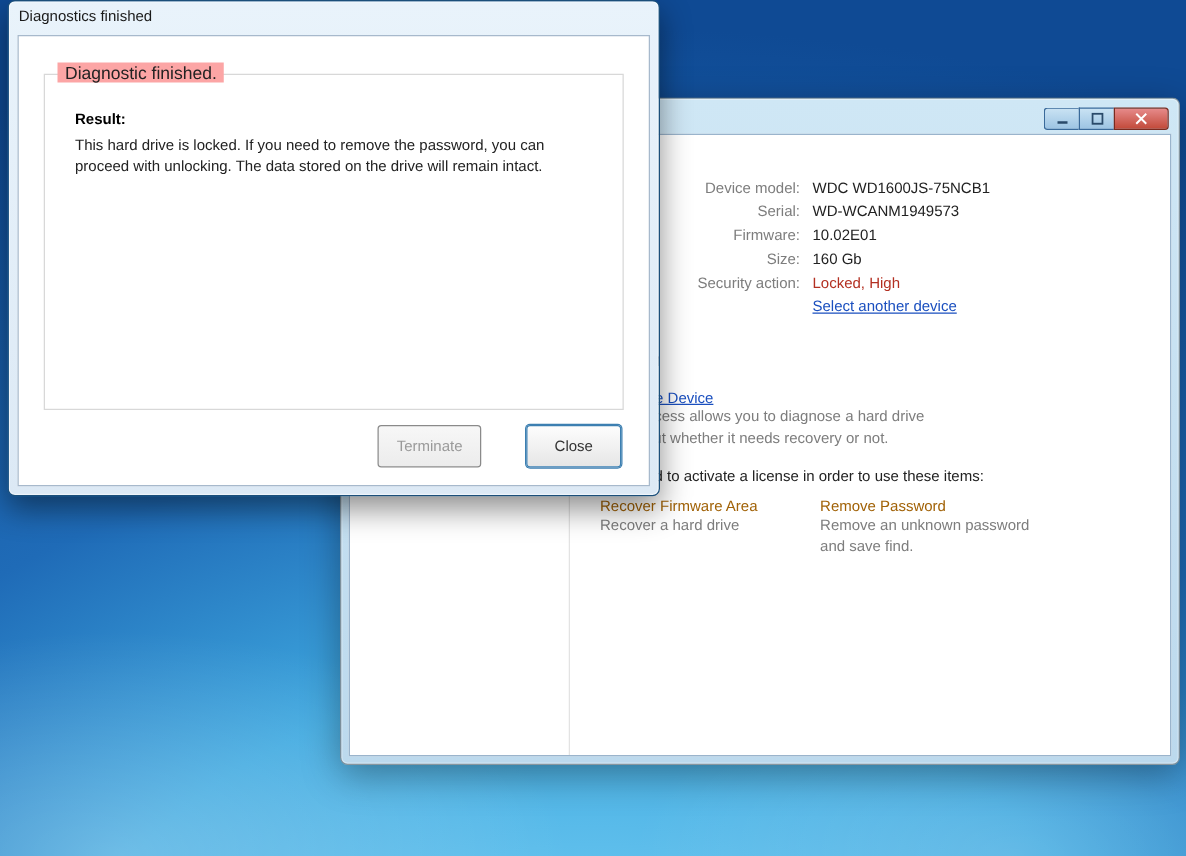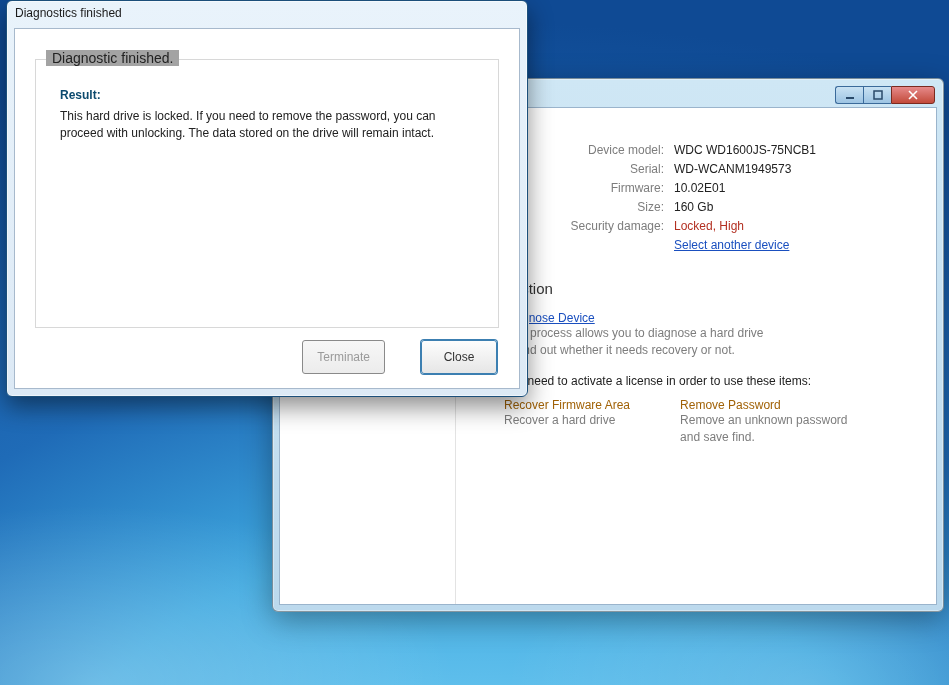--- a/index.html
+++ b/index.html
@@ -58,21 +58,20 @@
     color:#fff;
     border:1px solid #7a2a1f;
     border-top-right-radius:3px; border-bottom-right-radius:3px;
   }
   .win-btn svg { width:10px; height:10px; }
   .client {
     position:absolute; left:6px; right:6px; bottom:6px; top:28px;
     background:#fff;
     border:1px solid #9ab4cc;
     display:flex;
-    gap:24px;
   }
   .sidebar {
     width:176px;
     background:#fff;
     border-right:1px solid #e3e3e3;
   }
   .main {
     flex:1;
     padding: 30px 26px 20px 26px;
     color:#222;
@@ -114,25 +113,25 @@
     position:absolute; left:7px; right:7px; top:27px; bottom:7px;
     background:#fff;
     border:1px solid #a7b9cc;
   }
   .groupbox {
     position:absolute; left:20px; right:20px; top:30px; bottom:60px;
     border:1px solid #d8d8d8;
   }
   .group-legend {
     position:absolute; top:-10px; left:10px;
-    background:#a3a3a3; padding:0 6px;
+    background:#fca5a5; padding:0 6px;
     font-size:14px; color:#222;
   }
   .result-block { padding:28px 24px; }
-  .result-label { font-weight:bold; font-size:12px; color:#0c4a6e; }
+  .result-label { font-weight:bold; font-size:12px; color:#000000; }
   .result-text { margin-top:6px; font-size:12px; color:#222; line-height:1.45; max-width:380px;}
   .dlg-buttons {
     position:absolute; right:22px; bottom:14px;
     display:flex; gap:10px;
   }
   .btn {
     min-width:76px; height:24px;
     padding:16px 14px;
     font-size:12px;
     border:1px solid #8a8a8a;
@@ -192,21 +191,21 @@
           </div>
           <div class="dev-row">
             <div class="dev-label">Firmware:</div>
             <div class="dev-val">10.02E01</div>
           </div>
           <div class="dev-row">
             <div class="dev-label">Size:</div>
             <div class="dev-val">160 Gb</div>
           </div>
           <div class="dev-row">
-            <div class="dev-label">Security damage:</div>
+            <div class="dev-label">Security action:</div>
             <div class="dev-val warn">Locked, High</div>
           </div>
           <div class="dev-row">
             <div class="dev-label"></div>
             <a class="link">Select another device</a>
           </div>
         </div>
 
         <div class="section-title" style="margin-left:-14px;">an action</div>
 

